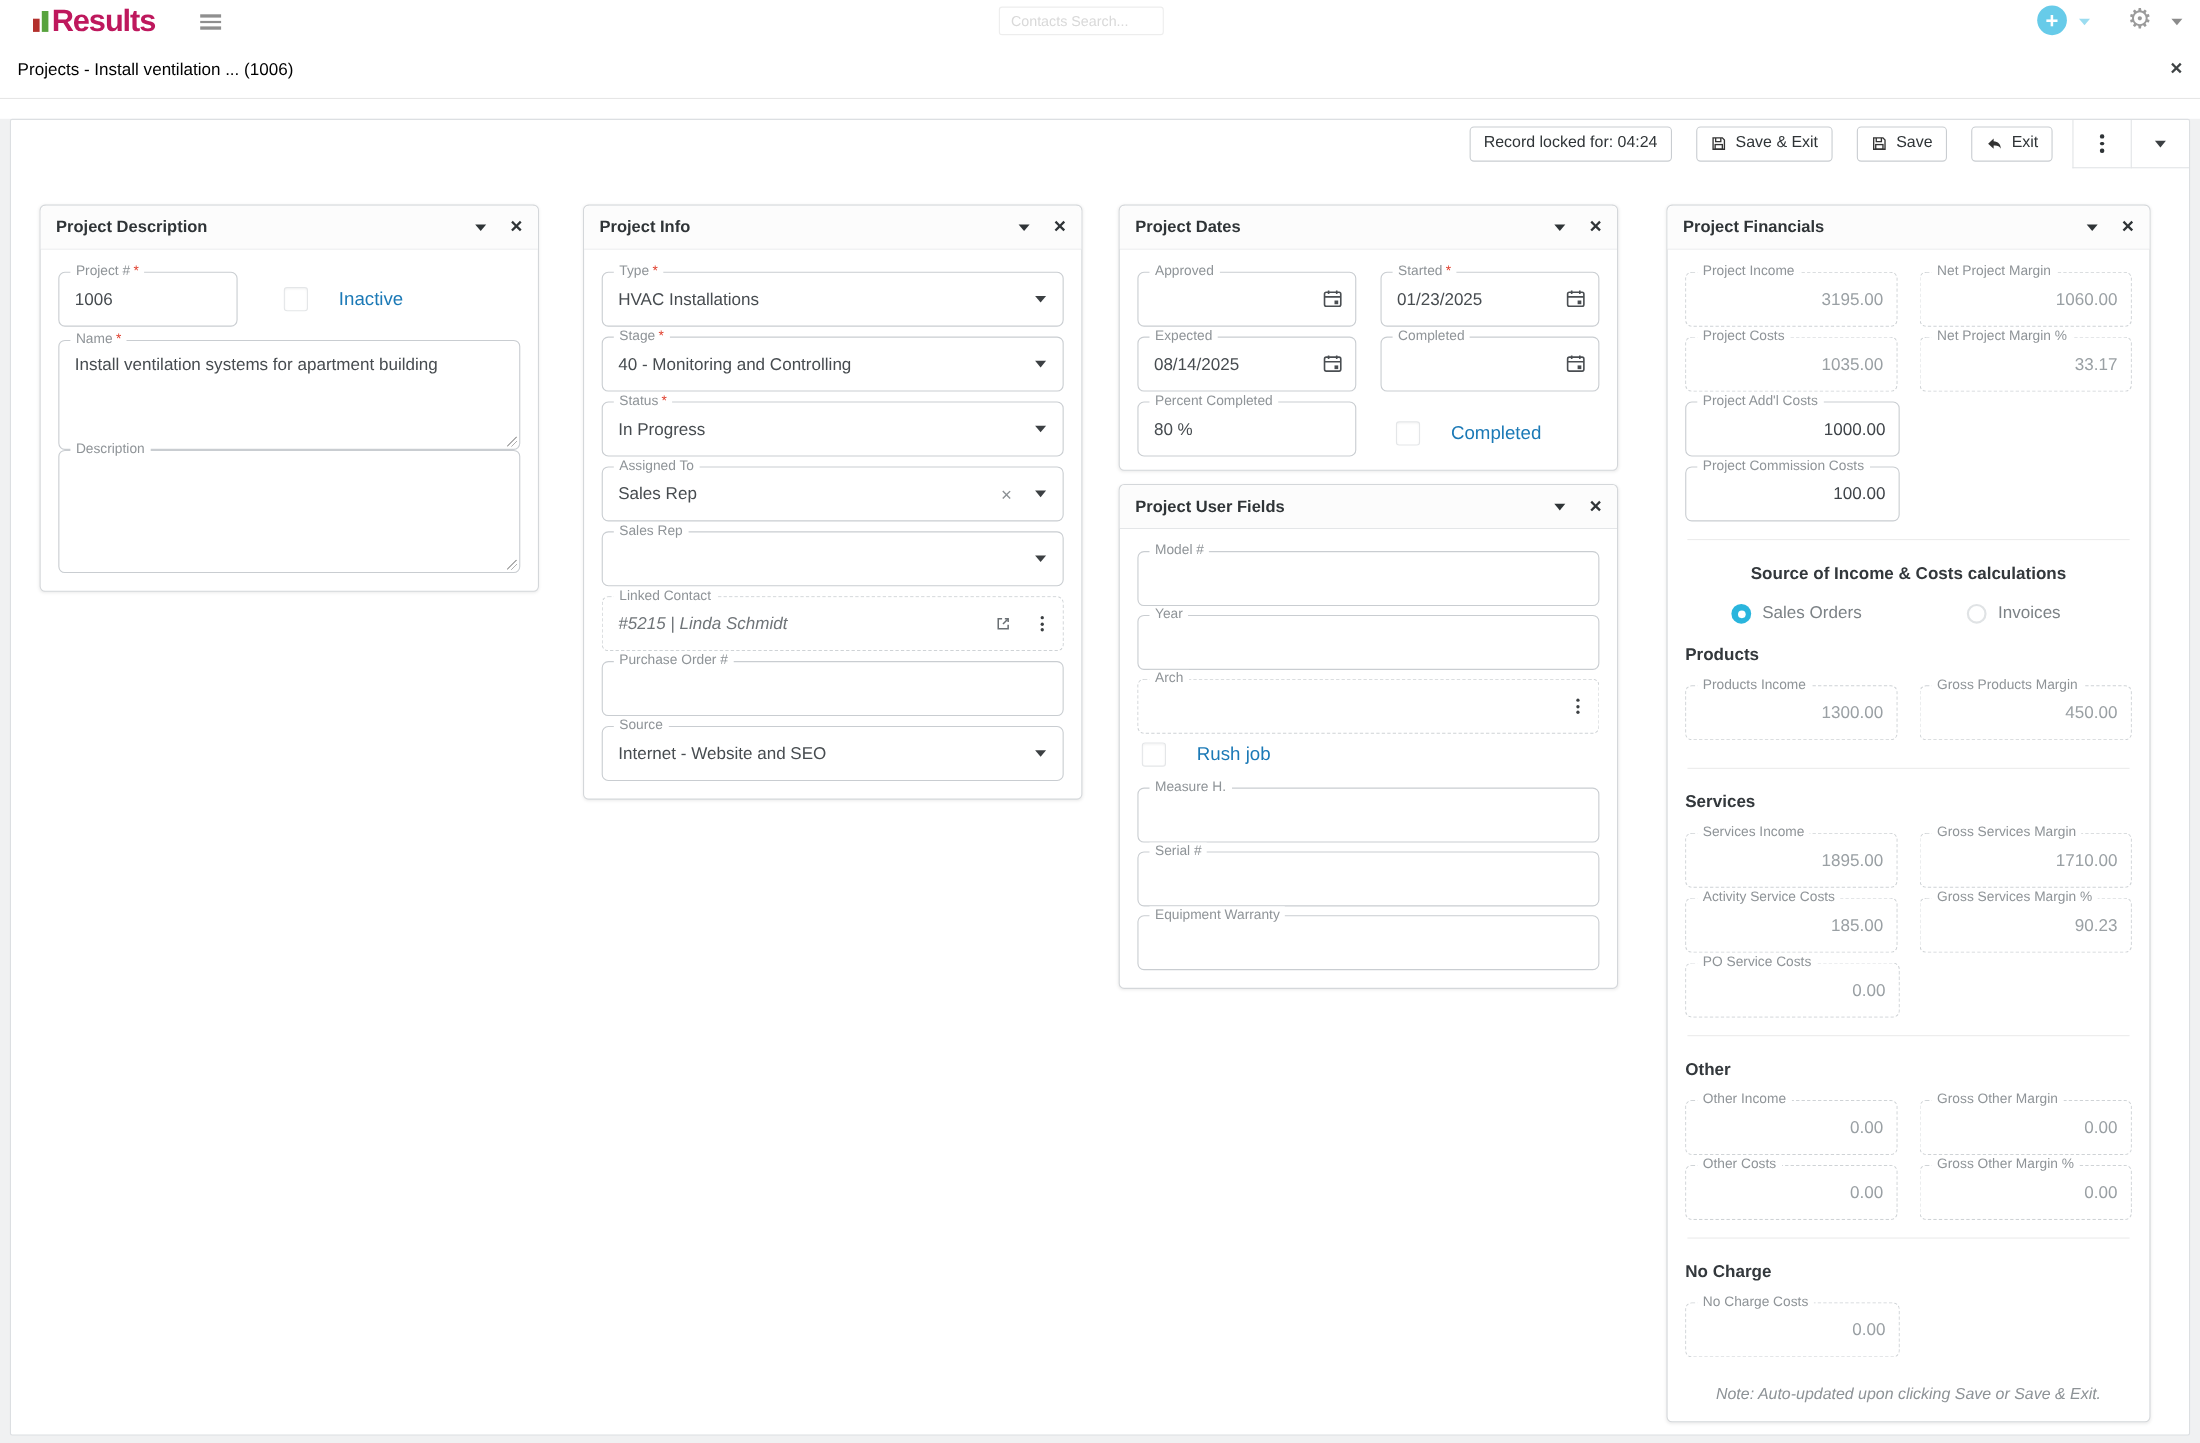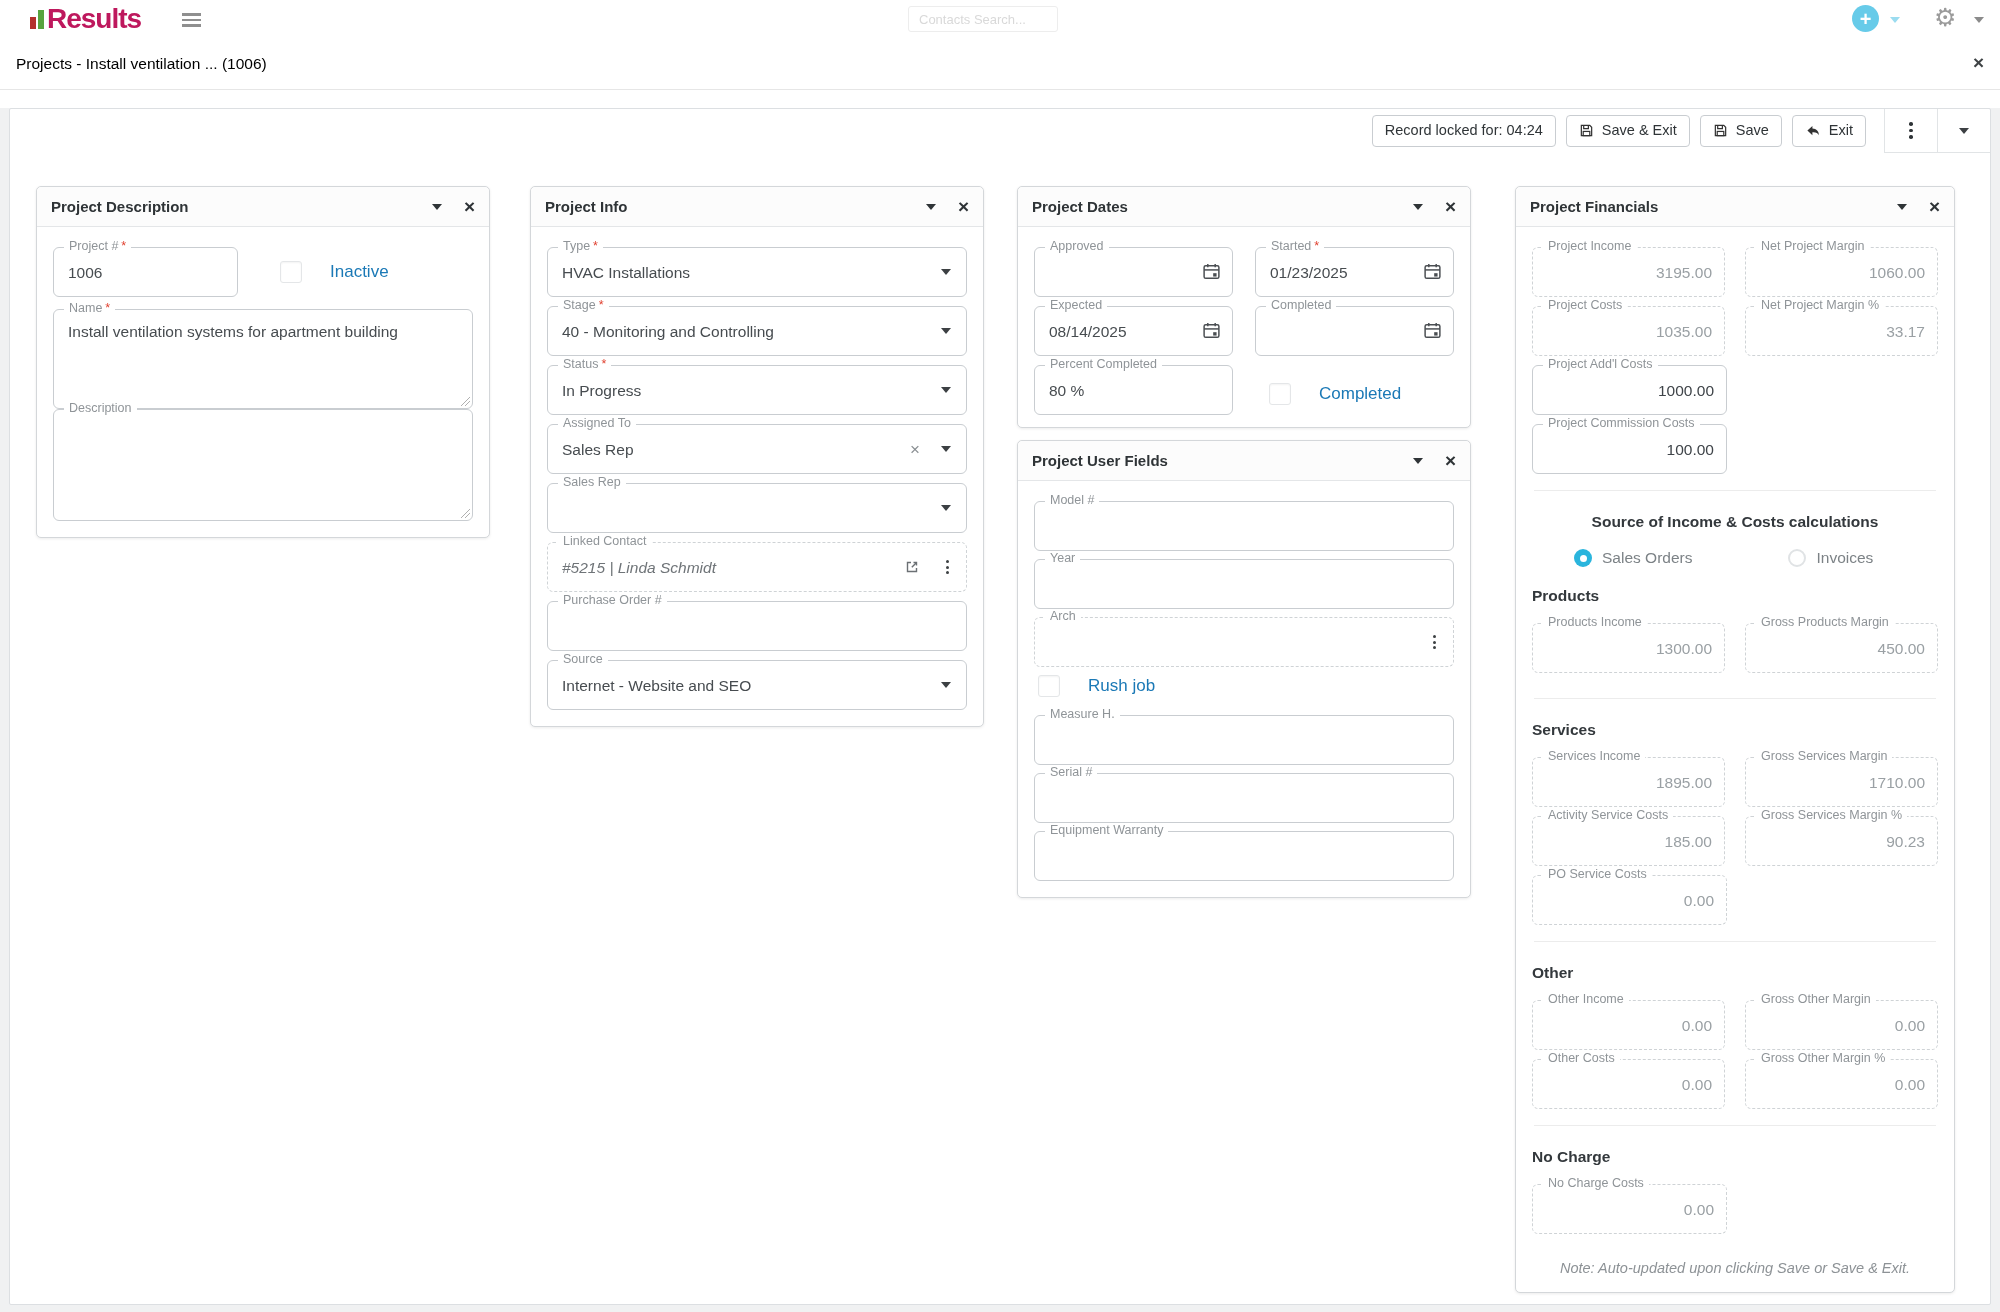--- a/index.html
+++ b/index.html
@@ -32,21 +32,21 @@
   .crumb { position:relative; height:52px; background:#fff; border-bottom:1px solid #e6e6e6;
     display:flex; align-items:center; padding:0 16px; }
   .crumb-text { font-weight:normal; font-size:15.5px; color:#000000; }
   .crumb-close { position:absolute; right:16px; top:14px; font-size:19px; font-weight:bold; color:#3f4345; }
 
   
   .page { background:#f0f1f2; height:1222px; }
   .card { margin:18px 9px 0; background:#fff; border:1px solid #dcdfe2; height:1197px; border-radius:2px; }
 
   .tool-row { display:flex; justify-content:flex-end; align-items:stretch; height:44px; }
-  .tool-btns { display:flex; align-items:center; gap:10px; padding-right:18px; }
+  .tool-btns { display:flex; align-items:center; gap:22px; padding-right:18px; }
   .pill,.btn { border:1px solid #c9cdd1; border-radius:4px; background:#fff; font-size:14.5px;
     color:#2f3437; padding:6px 12px; display:inline-flex; align-items:center; gap:8px; line-height:1.2; }
   .tool-cell { width:53px; border-left:1px solid #e1e4e6; border-bottom:1px solid #e1e4e6;
     display:flex; align-items:center; justify-content:center; }
   .kebab-v { display:flex; flex-direction:column; gap:3px; }
   .kebab-v i { width:3.5px; height:3.5px; border-radius:50%; background:#2f3437; display:block; }
 
   
   .cols { display:flex; align-items:flex-start; padding-left:26px; margin-top:33px; }
   .col-a { width:454px; margin-right:40px; }
@@ -93,21 +93,21 @@
   .fld--area::after { content:""; position:absolute; right:2px; bottom:2px; width:9px; height:9px;
     background:linear-gradient(135deg, transparent 0 45%, #b0b0b0 45% 52%, transparent 52% 68%, #b0b0b0 68% 75%, transparent 75%); }
   .h100 { height:100px; } .h112 { height:112px; }
 
   .check-row { display:inline-flex; align-items:center; gap:28px; cursor:pointer; }
   .checkbox { width:22px; height:22px; border:1px solid #e4e6e8; border-radius:3px; background:#fff;
     box-shadow:inset 0 1px 2px rgba(0,0,0,.05); flex:none; }
   .check-label { color:#1b79b6; font-size:17px; }
 
   .pn-row { display:flex; align-items:center; margin-bottom:12px; }
-  .pn-field { width:185px; margin-bottom:0; }
+  .pn-field { width:163px; margin-bottom:0; }
   .pn-row .check-row { margin-left:42px; }
 
   .two-col { display:grid; grid-template-columns:1fr 1fr; column-gap:22px; }
   .two-col .fld { margin-bottom:9px; }
   .pct-row .check-row { margin-top:8px; margin-left:14px; }
 
   
   .fin-row { display:grid; grid-template-columns:1fr 1fr; column-gap:20px; }
   .fin-single { width:195px; }
   .divider { border-top:1px solid #ececec; margin:16px 2px 22px; }

